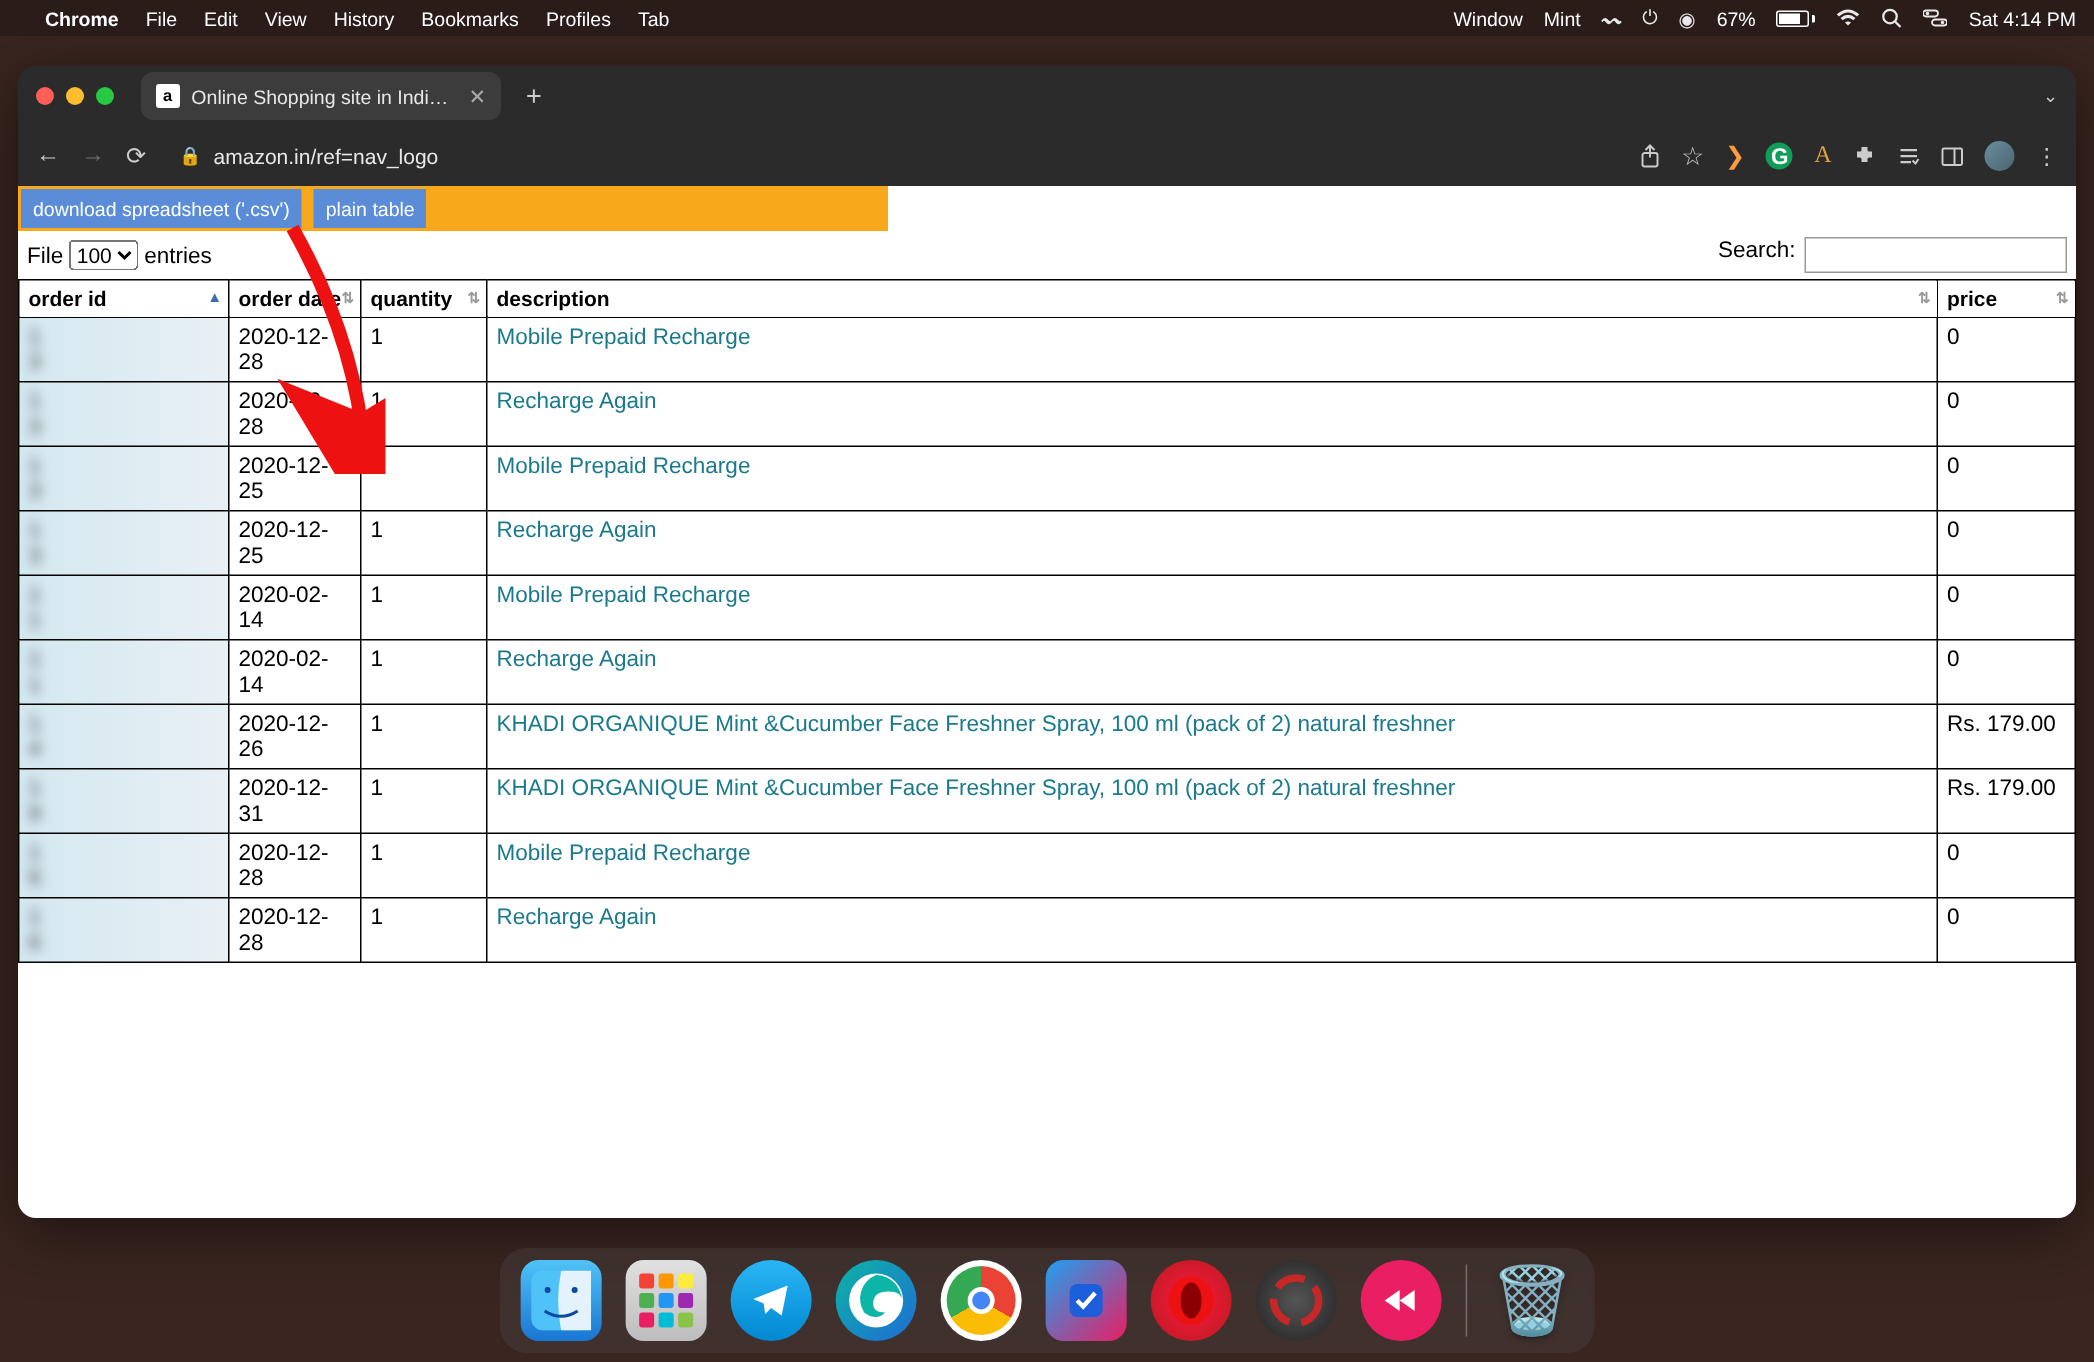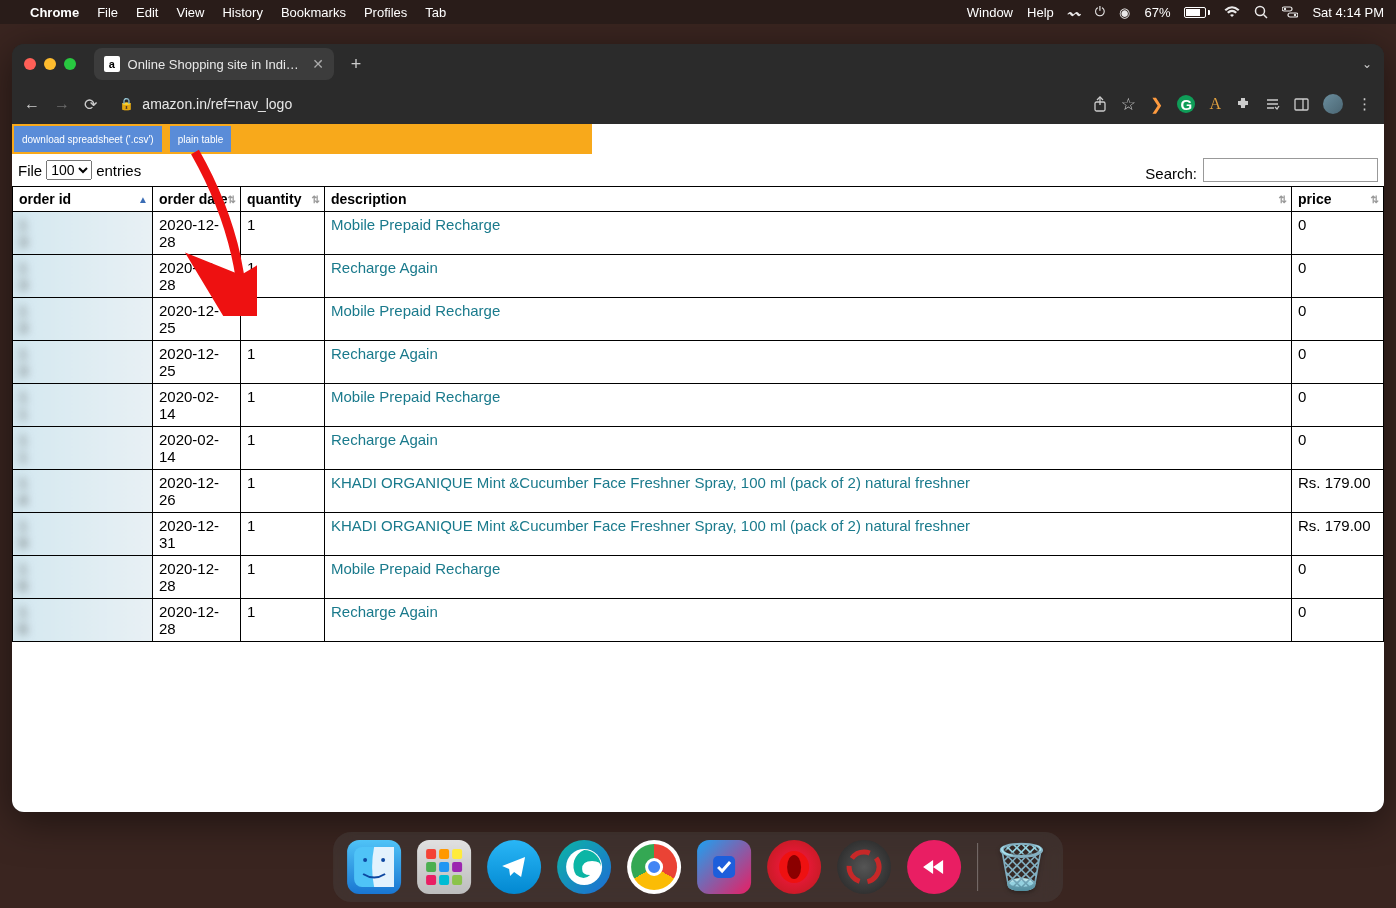--- a/index.html
+++ b/index.html
@@ -26,25 +26,25 @@
 .toolbar .navbtn { font-size:16px; cursor:pointer; }
 .toolbar .navbtn.fwd { opacity:0.4; }
 .toolbar .urlbar { flex:1; background:#2b2b2b; height:28px; display:flex; align-items:center; padding:0 8px; font-size:14px; color:#e8e8e8; gap:8px; }
 .toolbar .lock { font-size:12px; color:#ccc; }
 .toolbar .actions { display:flex; gap:14px; align-items:center; }
 .toolbar .actions span { display:inline-flex; align-items:center; justify-content:center; font-size:15px; }
 .ext-g { width:18px; height:18px; background:#0f9d58; border-radius:50%; color:#fff; font-size:11px; font-weight:bold; display:flex; align-items:center; justify-content:center; }
 .ext-avatar { width:20px; height:20px; border-radius:50%; background:linear-gradient(135deg,#6b8e9e,#4a6572); }
 .page { flex:1; background:#fff; overflow:auto; position:relative; }
 .banner { background:#f8a91b; height:30px; display:flex; align-items:center; padding:0 2px; width:580px; }
-.banner button { background:#5a8cd8; color:#fff; border:none; height:26px; padding:0 8px; font-size:10px; cursor:pointer; margin-right:8px; }
+.banner button { background:#5a8cd8; color:#fff; border:none; height:26px; padding:0 8px; font-size:13px; cursor:pointer; margin-right:8px; }
 .controls { display:flex; justify-content:space-between; align-items:center; padding:4px 6px; font-size:15px; }
 .controls .show { display:flex; align-items:center; gap:4px; }
 .controls .show select { font-size:14px; }
-.controls .search { display:flex; align-items:flex-end; gap:6px; }
+.controls .search { display:flex; align-items:flex-start; gap:6px; }
 .controls .search input { width:175px; height:24px; border:1px solid #999; padding:0 4px; }
 table { width:100%; border-collapse:collapse; font-size:15px;border-radius:28px; }
 th, td { border:1px solid #000; padding:4px 6px; text-align:left; vertical-align:top; }
 th { background:#fff; font-weight:600; position:relative; font-size:14px; }
 th .sort { position:absolute; right:4px; top:50%; transform:translateY(-50%); font-size:10px; color:#999; }
 th.sorted .sort { color:#3b6db5; }
 td.id { background:linear-gradient(90deg,#d4e8f0,#e8f0f4); color:#3b3b3b; }
 td.id .blur { filter:blur(4px); display:block; }
 td.link a { color:#1a7a8c; text-decoration:none; }
 th:nth-child(1){width:140px;} th:nth-child(2){width:88px;} th:nth-child(3){width:84px;} th:nth-child(5){width:92px;}
@@ -84,21 +84,21 @@
     <span>File</span>
     <span>Edit</span>
     <span>View</span>
     <span>History</span>
     <span>Bookmarks</span>
     <span>Profiles</span>
     <span>Tab</span>
   </div>
   <div class="right">
     <span>Window</span>
-    <span>Help</span>
+    <span>Mint</span>
     <span class="icon">〰</span>
     <span class="icon">⏻</span>
     <span class="icon">◉</span>
     <span>67%</span>
     <span class="battery">
         <span class="body">
           <span class="fill"></span>
         </span>
         <span class="tip"></span>
       </span>

